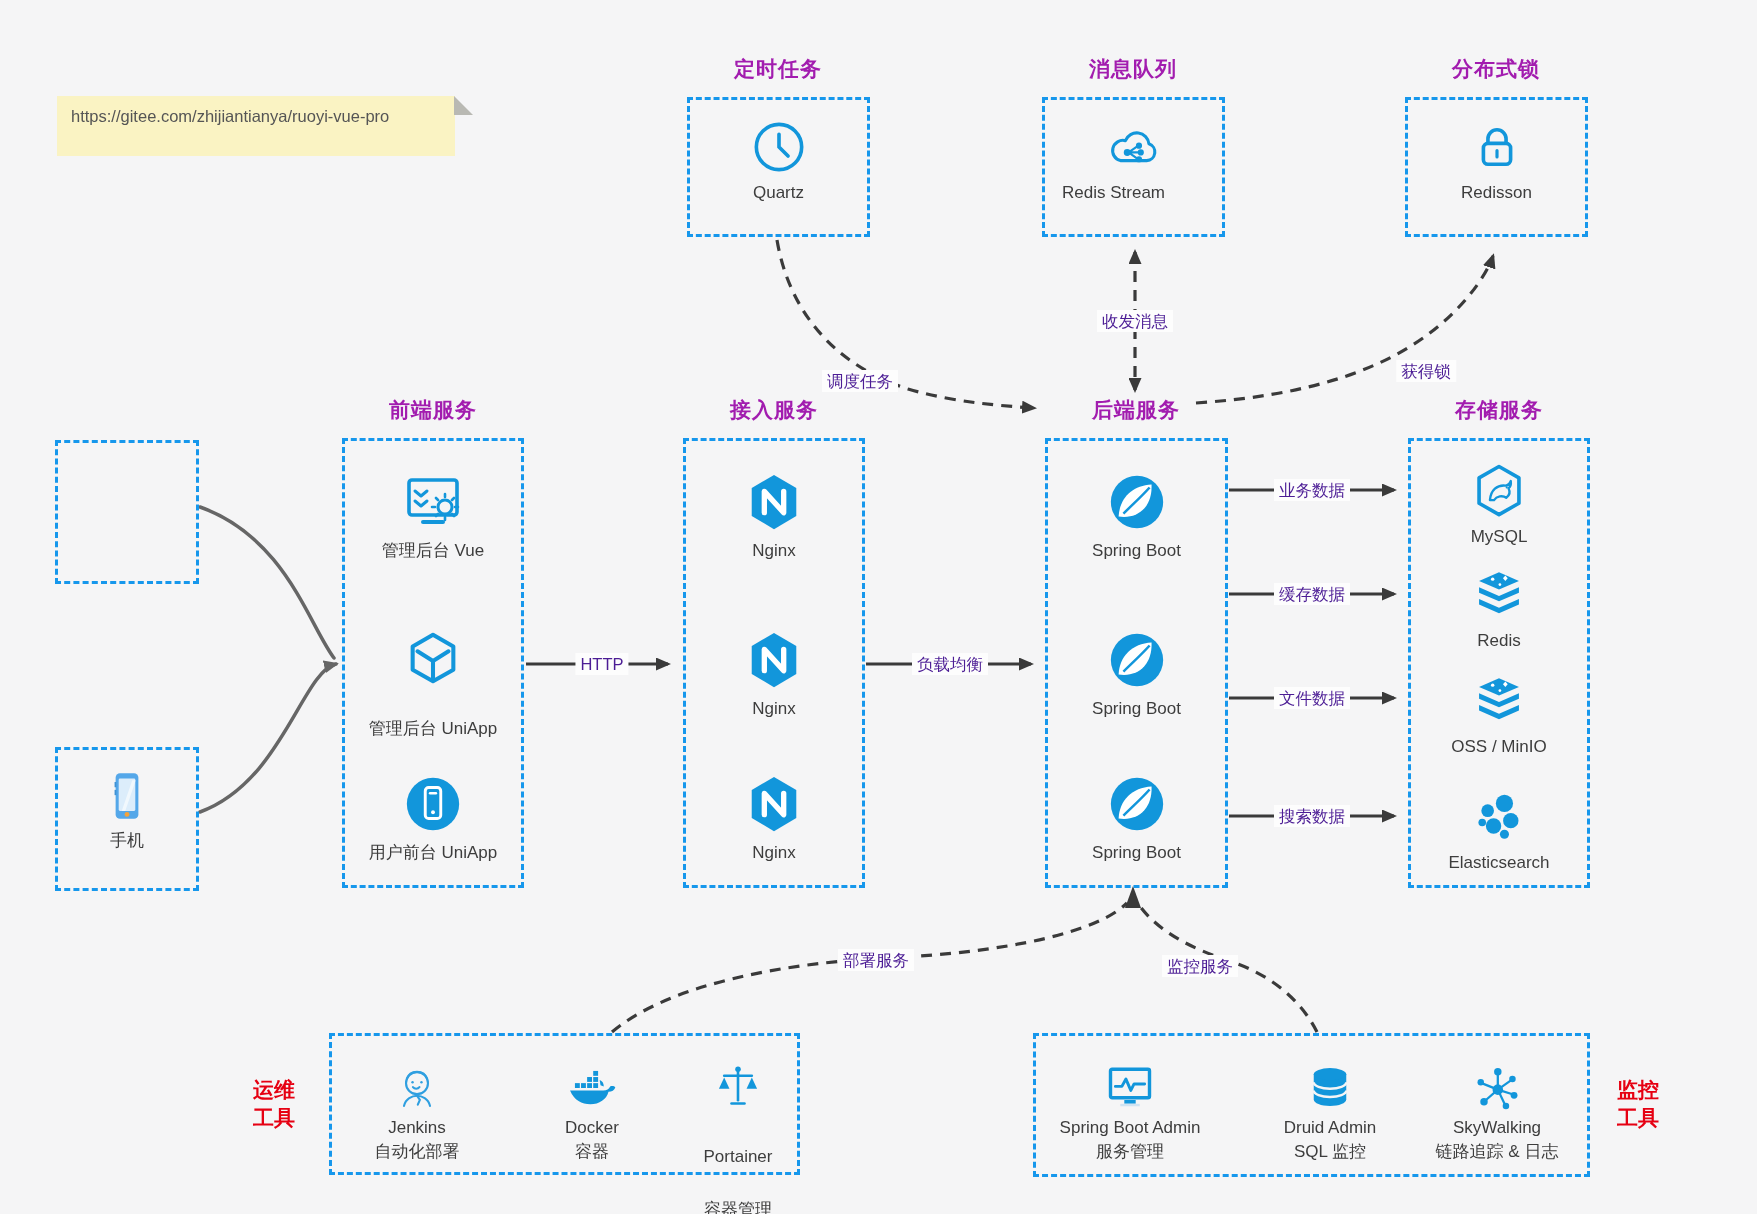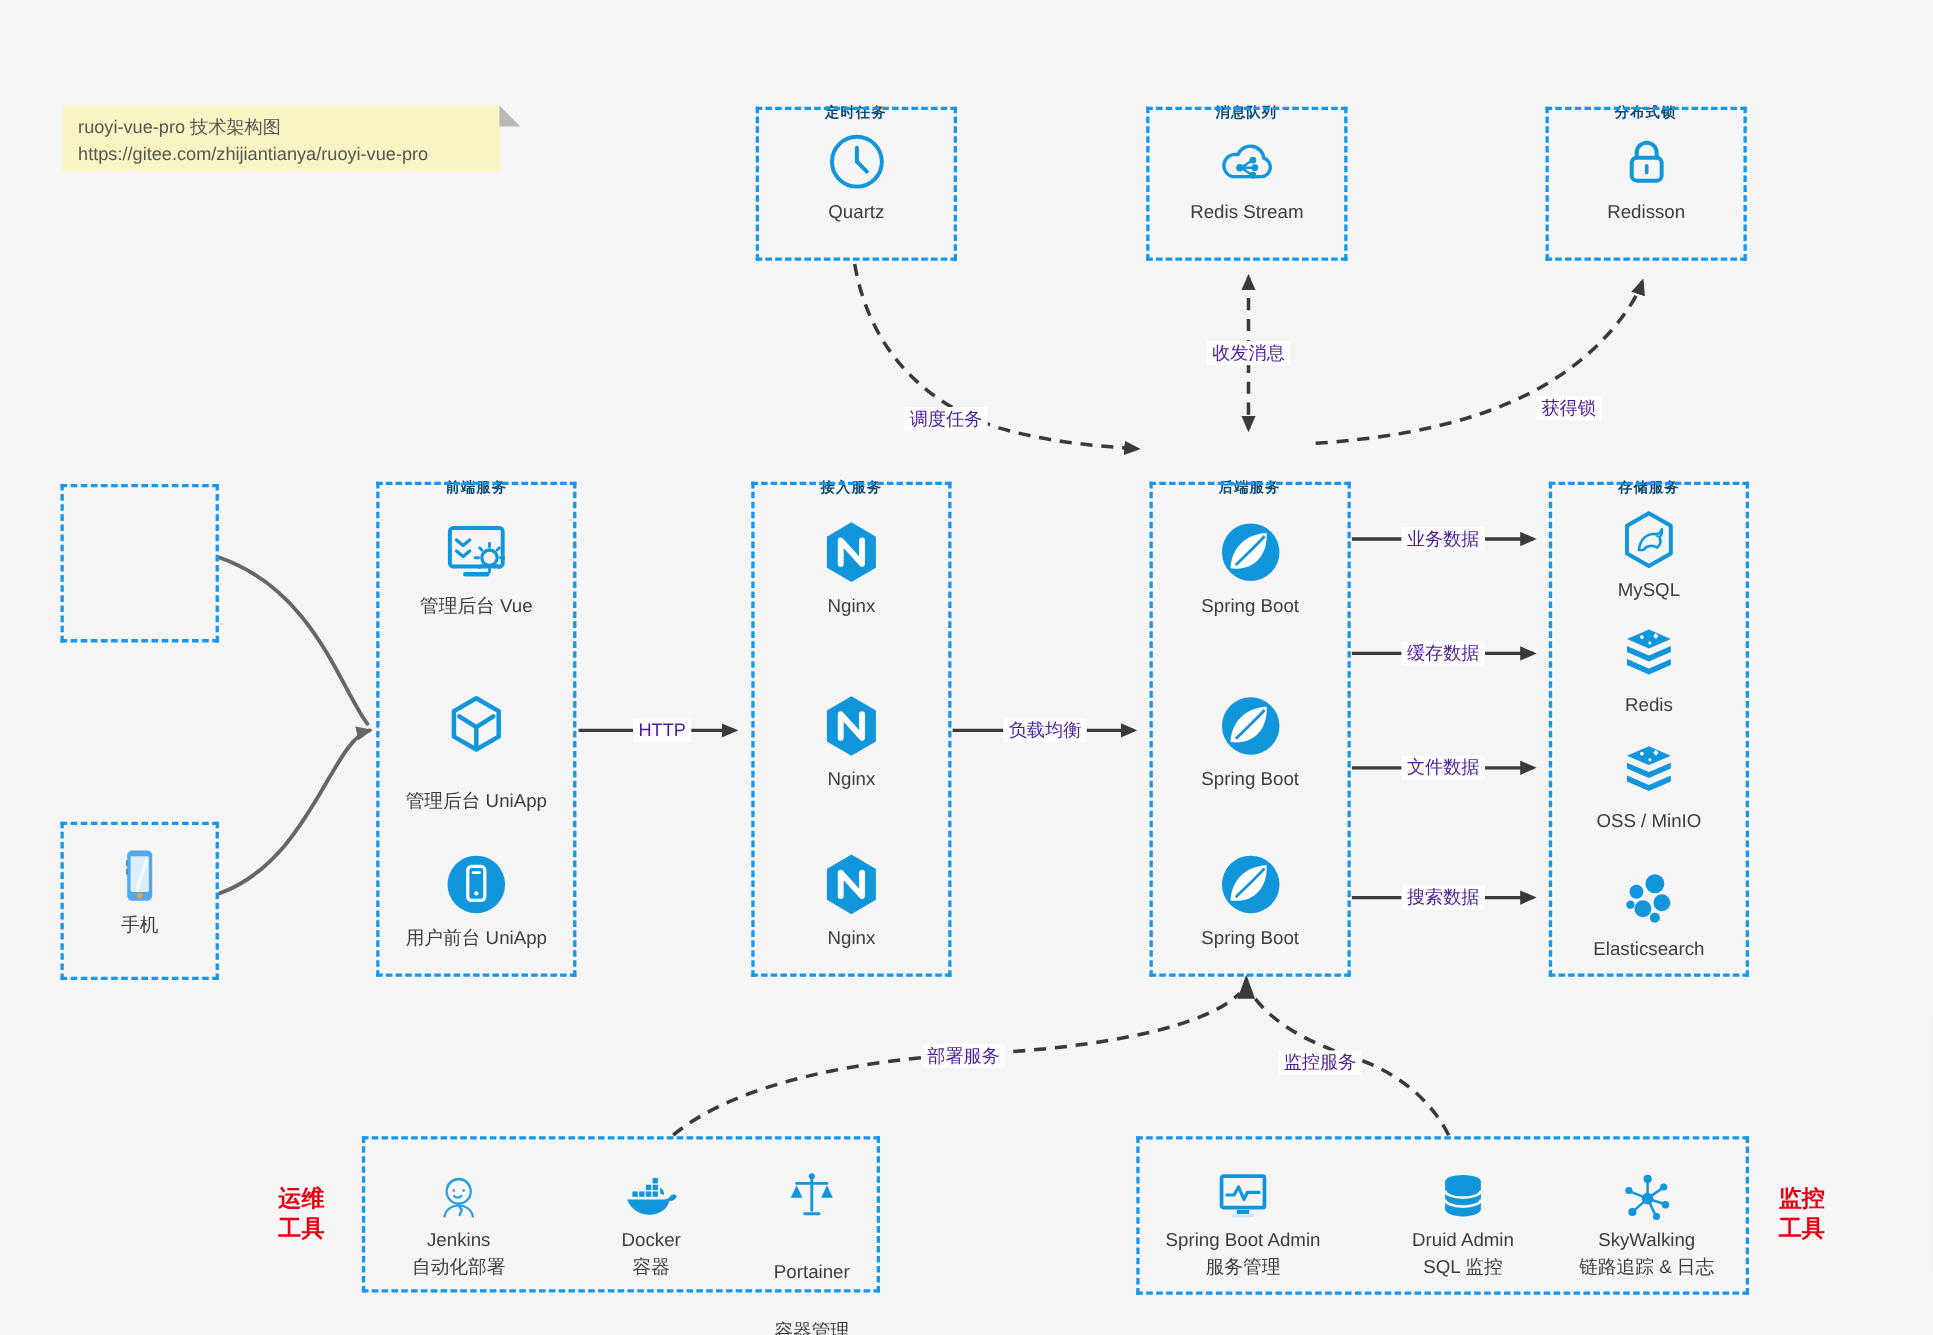--- a/index.html
+++ b/index.html
@@ -1,20 +1,20 @@
 <!DOCTYPE html>
 <html><head>
 <meta charset="utf-8">
 <style>
   html,body{margin:0;padding:0;background:#e9e9ea;}
   .canvas{position:relative;width:1757px;height:1214px;background:#f5f5f6;overflow:hidden;
           font-family:"Liberation Sans","DejaVu Sans",sans-serif;color:#3d3d3d;}
   .dash-box{position:absolute;border:3px dashed #1697ec;box-sizing:border-box;background:transparent;}
-  .red-title{position:absolute;transform:translateX(-50%);font-size:13px;font-weight:700;color:#0c4a6e;
-             white-space:nowrap;letter-spacing:1px;margin-top:38px;}
+  .red-title{position:absolute;transform:translateX(-50%);font-size:21px;font-weight:700;color:#a21caf;
+             white-space:nowrap;letter-spacing:1px;}
   .red-side{position:absolute;font-size:21px;font-weight:700;color:#e60012;line-height:28px;
             text-align:center;white-space:nowrap;}
   .node{position:absolute;display:flex;flex-direction:column;align-items:center;text-align:center;}
   .node .nico{display:flex;align-items:center;justify-content:center;}
   .node .nlabel{margin-top:6px;font-size:17px;line-height:22px;color:#3d3d3d;white-space:nowrap;}
   .node .nlabel2{margin-top:2px;font-size:17px;line-height:24px;color:#3d3d3d;white-space:nowrap;}
   .edge-label{position:absolute;transform:translate(-50%,-50%);background:#fdfdfd;color:#4c1d95;
               font-size:16.5px;line-height:20px;padding:1px 5px;white-space:nowrap;}
   .note{position:absolute;left:57px;top:96px;width:398px;height:60px;background:#faf3c3;
         box-sizing:border-box;padding:8px 0 0 14px;font-size:16.5px;line-height:24px;color:#555;}
@@ -54,21 +54,20 @@
 
     <path d="M 1196 403 C 1300 396, 1396 373, 1458 308 C 1478 287, 1489 268, 1493 256" fill="none" stroke="#3a3a3a" stroke-width="3.2" stroke-dasharray="11 8" marker-end="url(#ah)"></path>
 
     <path d="M 612 1032 C 668 985, 780 963, 888 958 C 1010 952, 1098 932, 1127 903" fill="none" stroke="#3a3a3a" stroke-width="3.2" stroke-dasharray="11 8"></path>
     <path d="M 1317 1032 C 1300 998, 1268 974, 1232 962 C 1196 950, 1160 934, 1139 905" fill="none" stroke="#3a3a3a" stroke-width="3.2" stroke-dasharray="11 8"></path>
     <polygon points="1125,908 1141,908 1133,886" fill="#3a3a3a"></polygon>
   </svg>
 
   <div class="note">
     <div class="fold"></div>
-    <div>ruoyi-vue-pro 技术架构图</div>
     <div>https://gitee.com/zhijiantianya/ruoyi-vue-pro</div>
   </div>
 
   <div class="red-title" style="left:778px;top:55px;">定时任务</div>
   <div class="red-title" style="left:1133px;top:55px;">消息队列</div>
   <div class="red-title" style="left:1496px;top:55px;">分布式锁</div>
   <div class="red-title" style="left:433px;top:396px;">前端服务</div>
   <div class="red-title" style="left:774px;top:396px;">接入服务</div>
   <div class="red-title" style="left:1136px;top:396px;">后端服务</div>
   <div class="red-title" style="left:1499px;top:396px;">存储服务</div>
@@ -96,21 +95,21 @@
   <div class="node" style="left:687px;top:118px;width:183px;">
     <div class="nico" style="height:58px;">
       <svg width="58" height="58" viewBox="0 0 64 64">
           <circle cx="32" cy="32" r="25" fill="none" stroke="#1296db" stroke-width="4"></circle>
           <path d="M32 18 V32 L42 42" fill="none" stroke="#1296db" stroke-width="4" stroke-linecap="round"></path>
         </svg>
     </div>
     <div class="nlabel">Quartz</div>
   </div>
 
-  <div class="node" style="left:1042px;top:118px;width:183px;">
+  <div class="node" style="left:982px;top:118px;width:183px;align-items:flex-end;">
     <div class="nico" style="height:58px;">
       <svg width="62" height="58" viewBox="0 0 64 64">
         <path d="M17 47 h29 a9.5 9.5 0 0 0 2.5-18.5 a13.5 13.5 0 0 0-26-3.5 a10.5 10.5 0 0 0-5.5 22 z" fill="none" stroke="#1296db" stroke-width="3.4" stroke-linejoin="round"></path>
         <g stroke="#1296db" stroke-width="2.4" fill="#1296db">
           <path d="M26 38 H38 M26 38 L36 31 M26 38 L36 45" fill="none"></path>
           <circle cx="24.5" cy="38" r="2.6"></circle>
             <circle cx="37.5" cy="30.5" r="2.2"></circle>
             <circle cx="39.5" cy="38" r="2.2"></circle>
             <circle cx="37.5" cy="45.5" r="2.2"></circle>
         </g>

